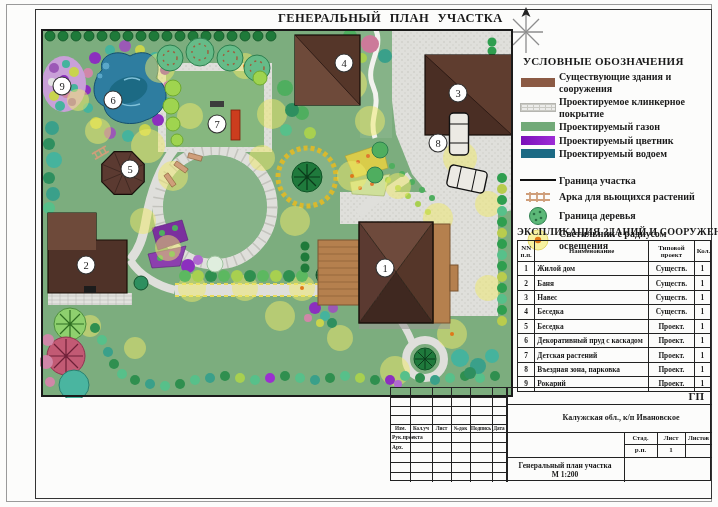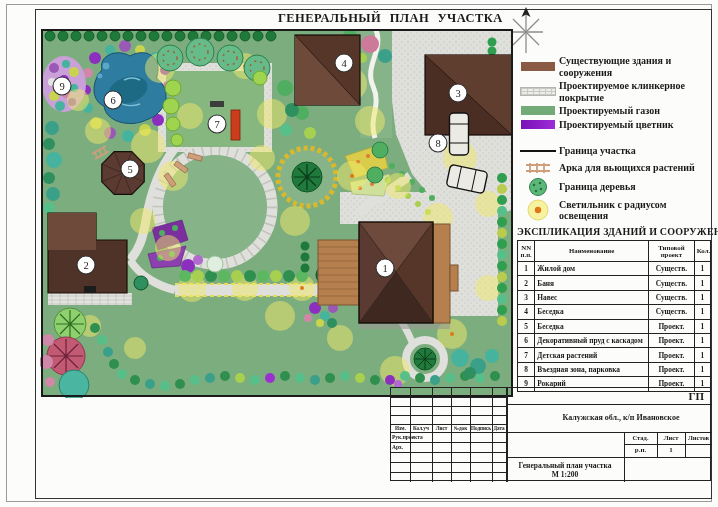--- a/index.html
+++ b/index.html
@@ -524,20 +524,21 @@
         </g>
     <g>
           <circle cx="22" cy="58" r="9" fill="#fff" stroke="#333" stroke-width="1.1"></circle>
           <text x="22" y="61.5">9</text>
         </g>
   </g>
 </svg>
 </div>
 
 <div class="legend">
+  <div class="legend-title">УСЛОВНЫЕ ОБОЗНАЧЕНИЯ</div>
 
   <div class="lg-row">
     <span class="lg-ic">
         <span class="sw sw1"></span>
       </span>
     <span class="lg-label">Существующие здания и сооружения</span>
   </div>
   <div class="lg-row">
     <span class="lg-ic">
         <span class="sw sw2"></span>
@@ -548,20 +549,26 @@
     <span class="lg-ic">
         <span class="sw sw3"></span>
       </span>
     <span class="lg-label">Проектируемый газон</span>
   </div>
   <div class="lg-row">
     <span class="lg-ic">
         <span class="sw sw4"></span>
       </span>
     <span class="lg-label">Проектируемый цветник</span>
+  </div>
+  <div class="lg-row">
+    <span class="lg-ic">
+        <span class="sw sw5"></span>
+      </span>
+    <span class="lg-label">Проектируемый водоем</span>
   </div>
   <div class="lg-row" style="margin-top:15px">
     <span class="lg-ic">
         <span class="lg-line"></span>
       </span>
     <span class="lg-label">Граница участка</span>
   </div>
   <div class="lg-row" style="margin-top:4px;min-height:14px">
     <span class="lg-ic">
       <svg width="28" height="12">

